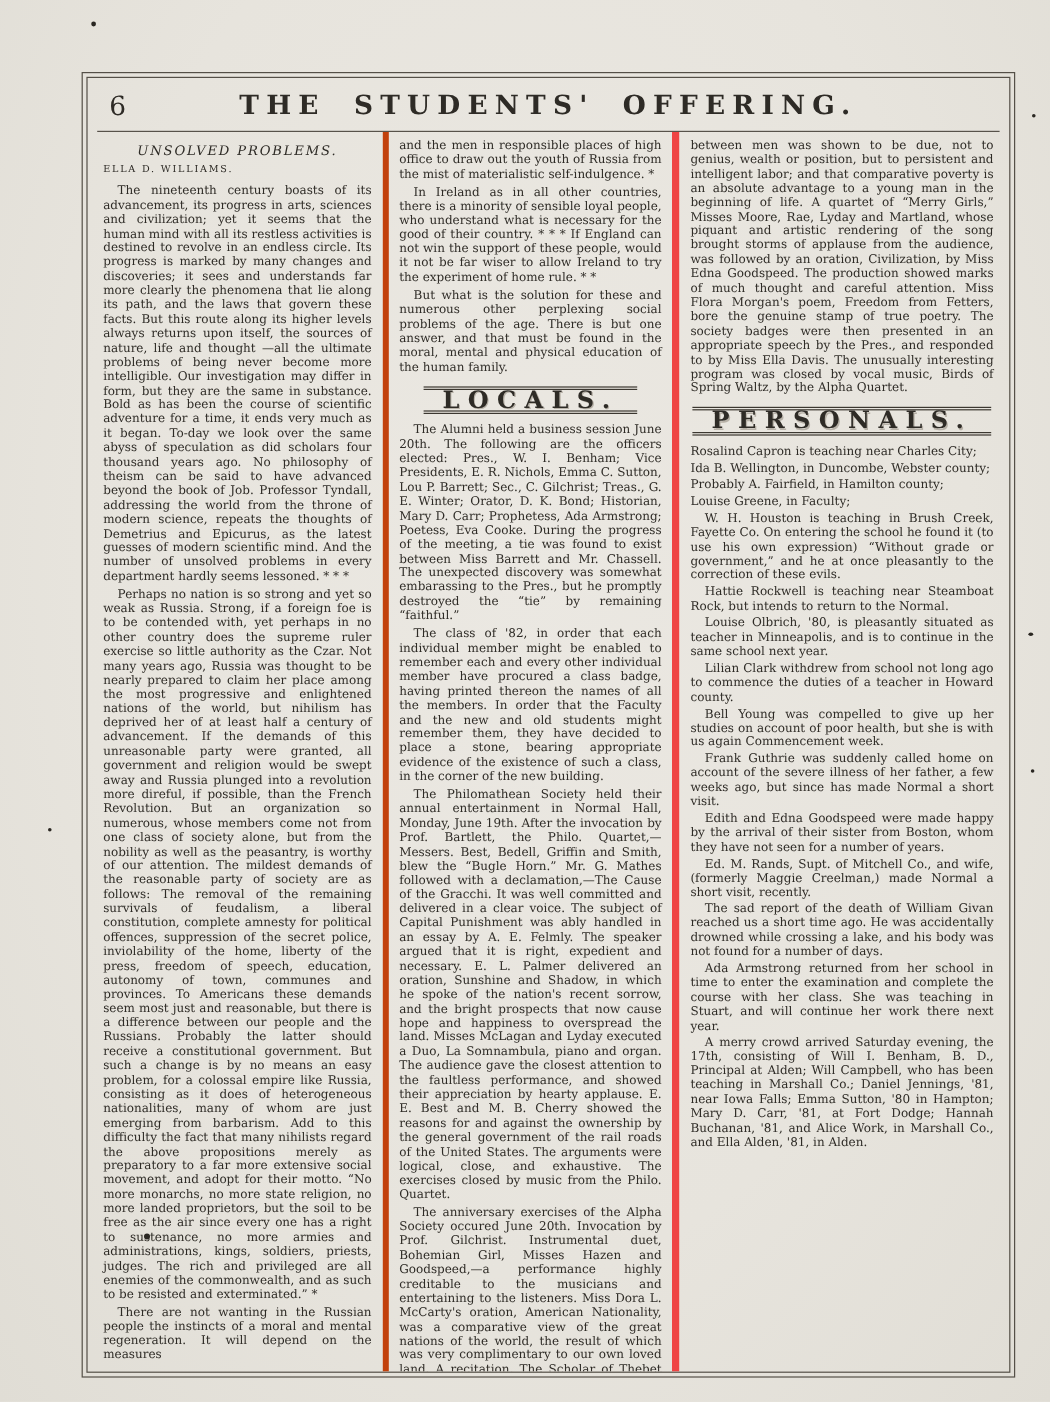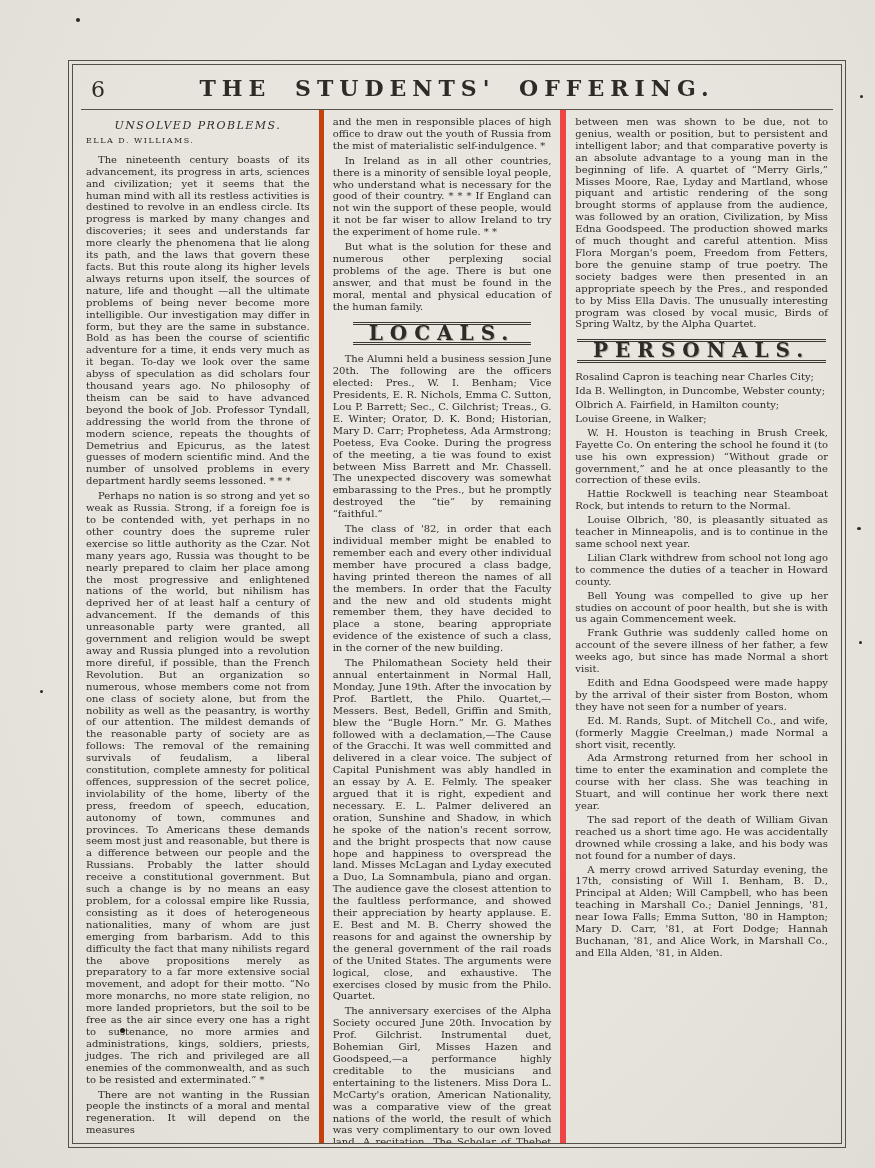--- a/index.html
+++ b/index.html
@@ -125,30 +125,30 @@
         <p>The class of '82, in order that each individual member might be enabled to remember each and every other individual member have procured a class badge, having printed thereon the names of all the members. In order that the Faculty and the new and old students might remember them, they have decided to place a stone, bearing appropriate evidence of the existence of such a class, in the corner of the new building.</p>
         <p>The Philomathean Society held their annual entertainment in Normal Hall, Monday, June 19th. After the invocation by Prof. Bartlett, the Philo. Quartet,—Messers. Best, Bedell, Griffin and Smith, blew the “Bugle Horn.” Mr. G. Mathes followed with a declamation,—The Cause of the Gracchi. It was well committed and delivered in a clear voice. The subject of Capital Punishment was ably handled in an essay by A. E. Felmly. The speaker argued that it is right, expedient and necessary. E. L. Palmer delivered an oration, Sunshine and Shadow, in which he spoke of the nation's recent sorrow, and the bright prospects that now cause hope and happiness to overspread the land. Misses McLagan and Lyday executed a Duo, La Somnambula, piano and organ. The audience gave the closest attention to the faultless performance, and showed their appreciation by hearty applause. E. E. Best and M. B. Cherry showed the reasons for and against the ownership by the general government of the rail roads of the United States. The arguments were logical, close, and exhaustive. The exercises closed by music from the Philo. Quartet.</p>
         <p>The anniversary exercises of the Alpha Society occured June 20th. Invocation by Prof. Gilchrist. Instrumental duet, Bohemian Girl, Misses Hazen and Goodspeed,—a performance highly creditable to the musicians and entertaining to the listeners. Miss Dora L. McCarty's oration, American Nationality, was a comparative view of the great nations of the world, the result of which was very complimentary to our own loved land. A recitation, The Scholar of Thebet Ben Khorat, was delivered by Miss Mary B. Lyday. The delivery and expression were especially fine, and the speaker drew with her the complete sympathy of the audience. Miss Carrie B. Jackson followed with an essay, Labor, the Road to Success. The difference</p>
       </section>
 
       <section class="col col-3 personals">
         <p class="cont">between men was shown to be due, not to genius, wealth or position, but to persistent and intelligent labor; and that comparative poverty is an absolute advantage to a young man in the beginning of life. A quartet of “Merry Girls,” Misses Moore, Rae, Lyday and Martland, whose piquant and artistic rendering of the song brought storms of applause from the audience, was followed by an oration, Civilization, by Miss Edna Goodspeed. The production showed marks of much thought and careful attention. Miss Flora Morgan's poem, Freedom from Fetters, bore the genuine stamp of true poetry. The society badges were then presented in an appropriate speech by the Pres., and responded to by Miss Ella Davis. The unusually interesting program was closed by vocal music, Birds of Spring Waltz, by the Alpha Quartet.</p>
         <div class="section-head">PERSONALS.</div>
         <p class="cont">Rosalind Capron is teaching near Charles City;</p>
         <p class="cont">Ida B. Wellington, in Duncombe, Webster county;</p>
-        <p class="cont">Olbrich A. Fairfield, in Hamilton county;</p>
-        <p class="cont">Louise Greene, in Walker;</p>
+        <p class="cont">Probably A. Fairfield, in Hamilton county;</p>
+        <p class="cont">Louise Greene, in Faculty;</p>
         <p>W. H. Houston is teaching in Brush Creek, Fayette Co. On entering the school he found it (to use his own expression) “Without grade or government,” and he at once pleasantly to the correction of these evils.</p>
         <p>Hattie Rockwell is teaching near Steamboat Rock, but intends to return to the Normal.</p>
         <p>Louise Olbrich, '80, is pleasantly situated as teacher in Minneapolis, and is to continue in the same school next year.</p>
         <p>Lilian Clark withdrew from school not long ago to commence the duties of a teacher in Howard county.</p>
         <p>Bell Young was compelled to give up her studies on account of poor health, but she is with us again Commencement week.</p>
         <p>Frank Guthrie was suddenly called home on account of the severe illness of her father, a few weeks ago, but since has made Normal a short visit.</p>
         <p>Edith and Edna Goodspeed were made happy by the arrival of their sister from Boston, whom they have not seen for a number of years.</p>
         <p>Ed. M. Rands, Supt. of Mitchell Co., and wife, (formerly Maggie Creelman,) made Normal a short visit, recently.</p>
+        <p>The sad report of the death of William Givan reached us a short time ago. He was accidentally drowned while crossing a lake, and his body was not found for a number of days.</p>
         <p>Ada Armstrong returned from her school in time to enter the examination and complete the course with her class. She was teaching in Stuart, and will continue her work there next year.</p>
-        <p>The sad report of the death of William Givan reached us a short time ago. He was accidentally drowned while crossing a lake, and his body was not found for a number of days.</p>
         <p>A merry crowd arrived Saturday evening, the 17th, consisting of Will I. Benham, B. D., Principal at Alden; Will Campbell, who has been teaching in Marshall Co.; Daniel Jennings, '81, near Iowa Falls; Emma Sutton, '80 in Hampton; Mary D. Carr, '81, at Fort Dodge; Hannah Buchanan, '81, and Alice Work, in Marshall Co., and Ella Alden, '81, in Alden.</p>
       </section>
 
     </main>
   </div>
 </div>
 
 </body></html>

